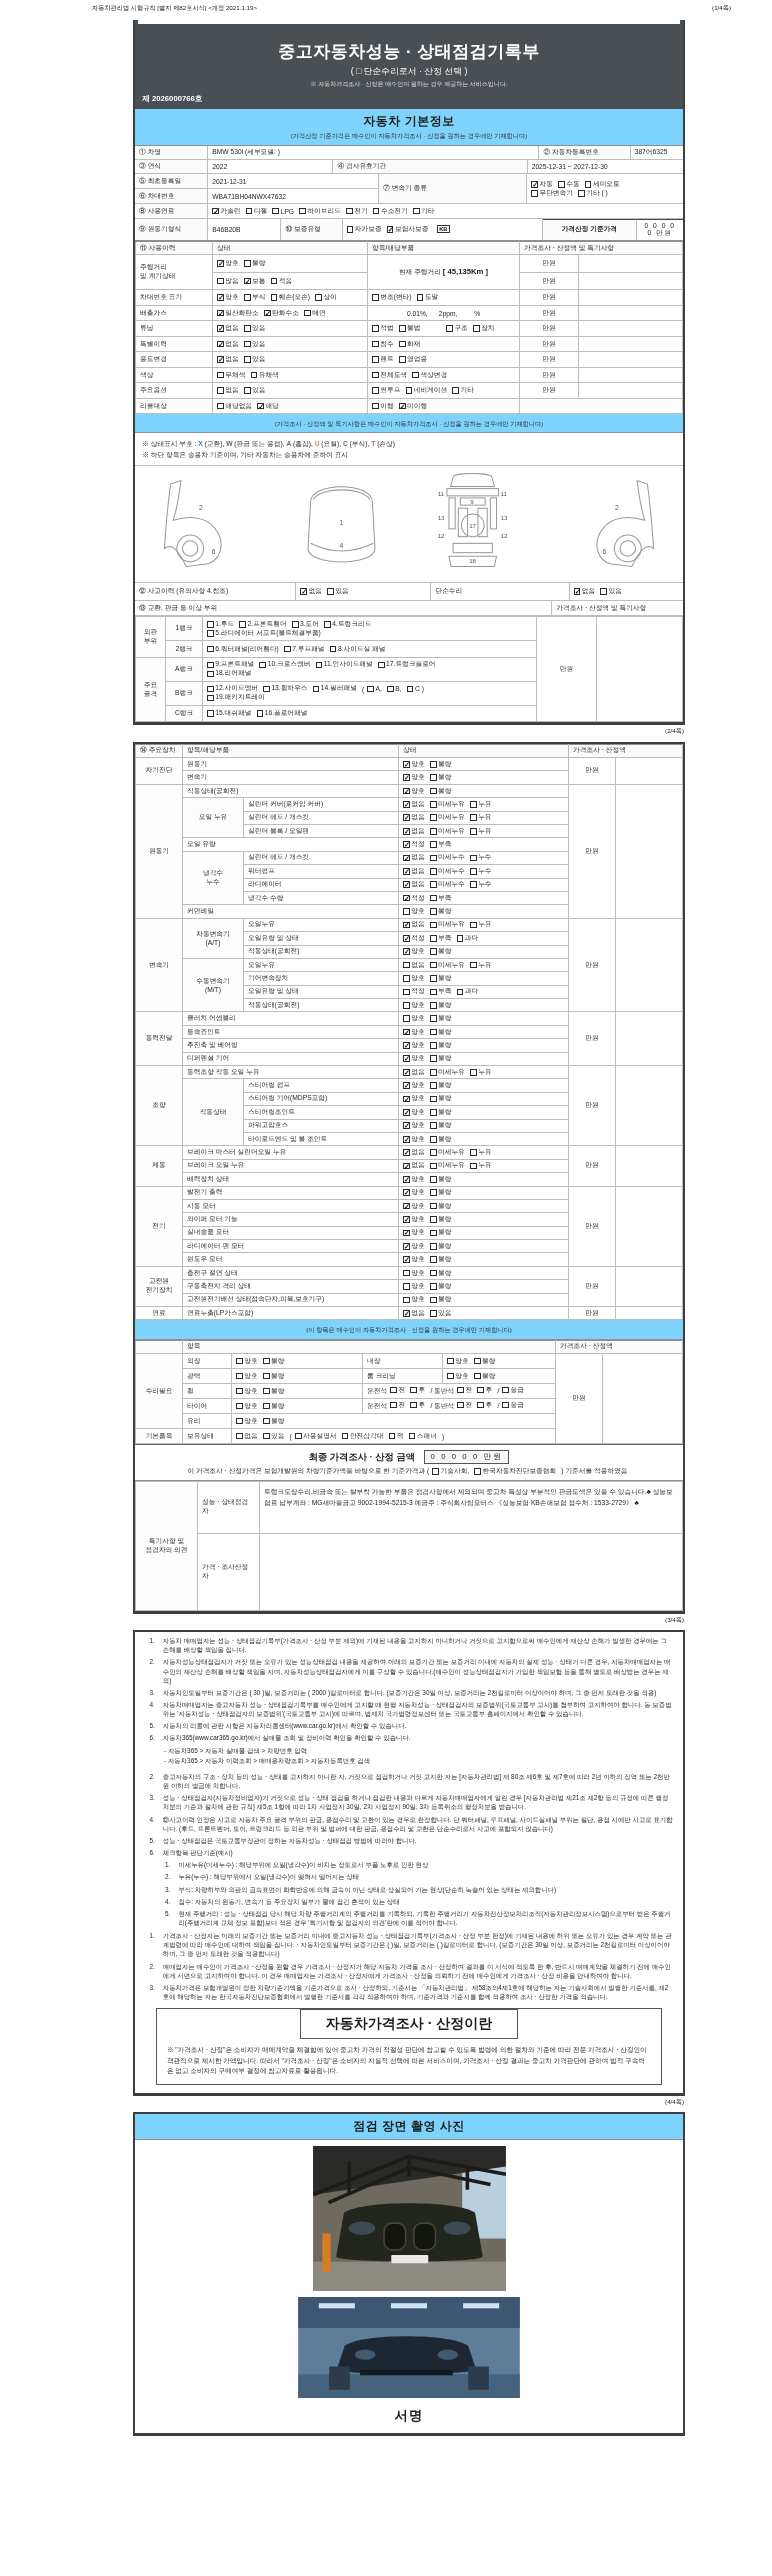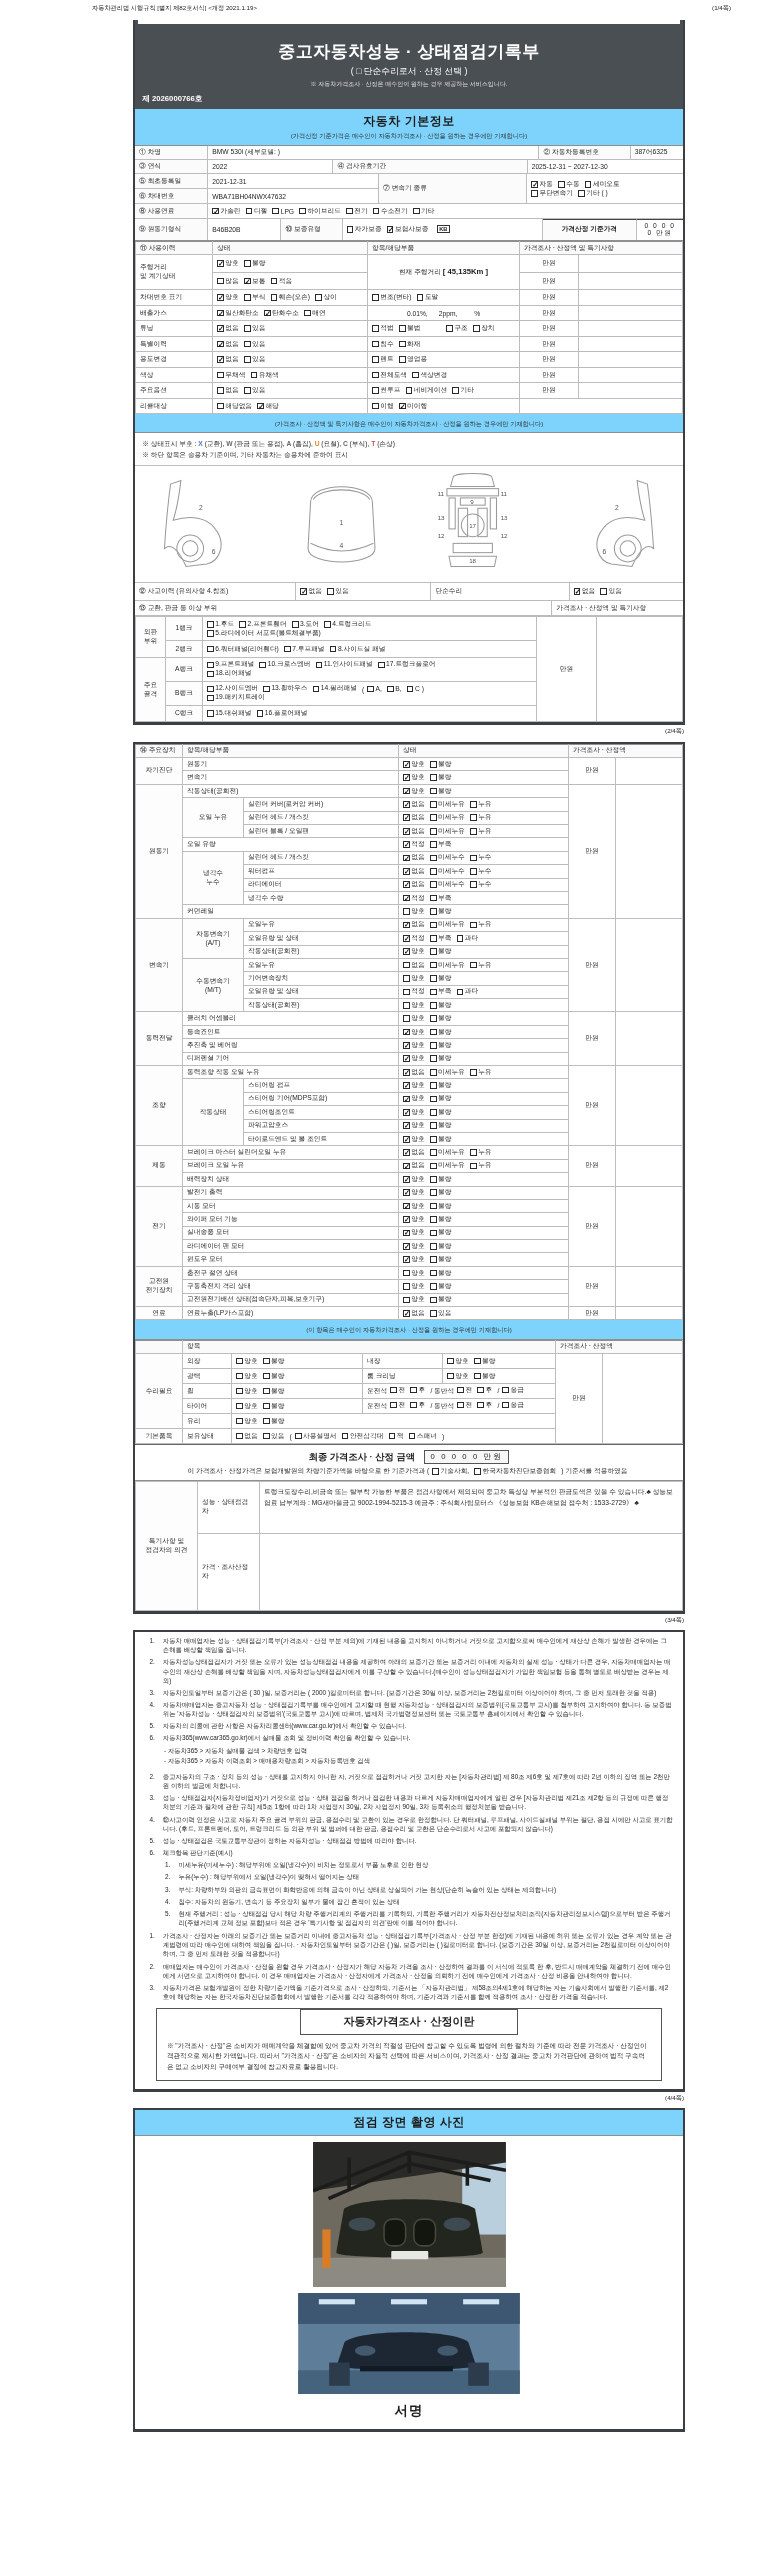--- a/index.html
+++ b/index.html
@@ -46,21 +46,21 @@
   .moneybox{border:0.7px solid #555;background:#f7f7f7;padding:1px 5.2px;font-size:7.7px;letter-spacing:2.1px;}
   .final-row{display:flex;align-items:flex-end;justify-content:center;gap:9.3px;padding:4.6px 0 2.1px;border-top:1px solid #666;}
   .final-note{display:flex;justify-content:center;align-items:center;font-size:6.4px;padding:1px 0 4.1px;border-bottom:0.5px solid #8f8f8f;}
   
   .nt{font-size:6.4px;line-height:1.42;}
   .nt-item{display:flex;margin:3.1px 9.3px 3.1px 14.4px;}
   .nt-num{width:13.4px;flex:none;}
   .nt-sub{margin-left:29px;margin-top:1px;}
   .nt-headline{font-size:7.5px;font-weight:bold;padding:6.2px 0 6.2px 15.5px;border-bottom:0.5px solid #bdbdbd;border-top:0.5px solid #bdbdbd;margin-top:5.2px;}
   .nt-box{border:0.7px solid #555;margin:7.2px 20.6px 8.2px;padding:0 0 6.2px;}
-  .nt-box-title{width:216px;margin:-0.5px auto 5.2px;border:0.7px solid #555;text-align:center;font-size:11px;font-weight:bold;padding:4.1px 0;background:#fff;}
+  .nt-box-title{width:216px;margin:-0.5px auto 5.2px;border:0.7px solid #555;text-align:center;font-size:14px;font-weight:bold;padding:4.1px 0;background:#fff;}
   .nt-box-text{font-size:6.6px;line-height:1.6;padding:1px 10.3px;}
   
   .photo-wrap{display:flex;flex-direction:column;align-items:center;gap:6.2px;padding:6.2px 0 3.1px;}
   .signwrap{text-align:center;padding:3.1px 0 5.2px;}
   .sign-title{font-size:13.4px;font-weight:bold;letter-spacing:1px;margin:2.1px 0 3.1px;}
   .pre{white-space:pre;}
   svg text{font-family:"Liberation Sans",sans-serif;}
 </style>
 </head>
 <body>

